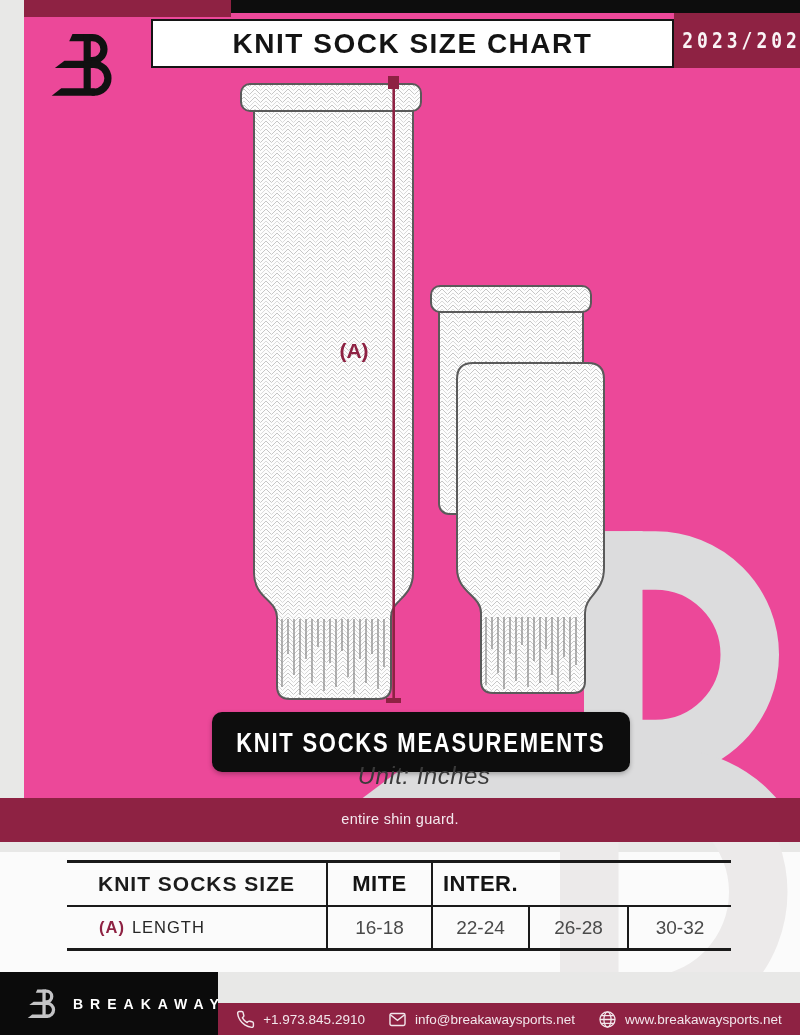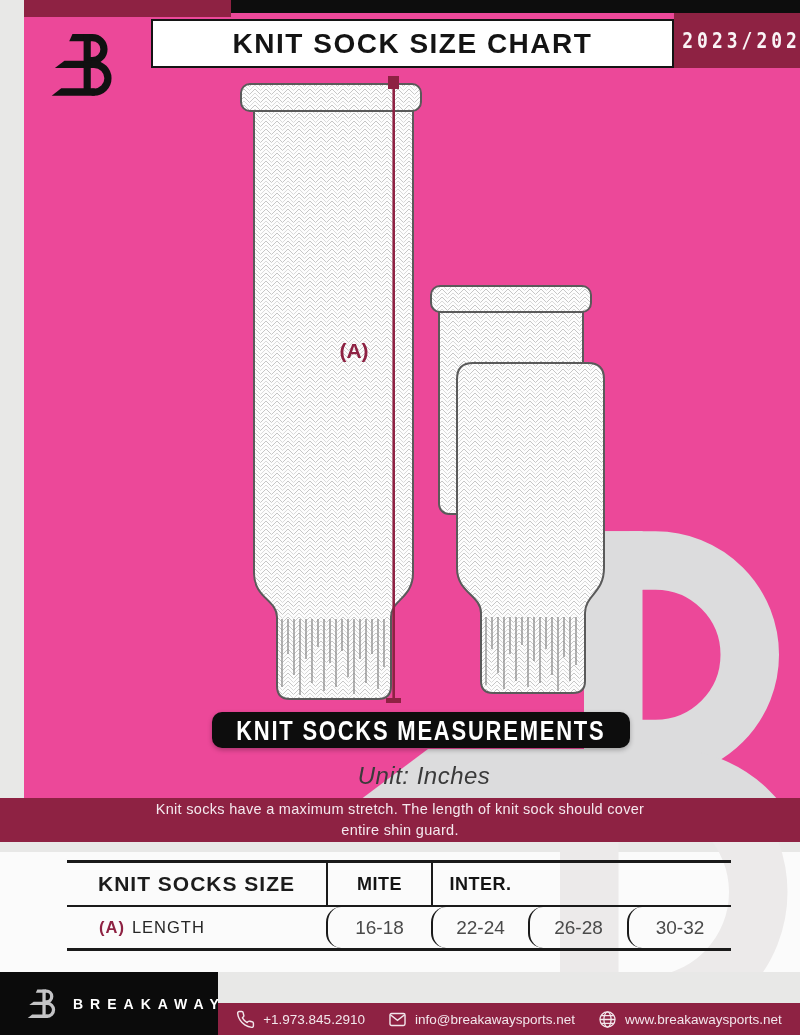--- a/index.html
+++ b/index.html
@@ -14,21 +14,21 @@
   .strip-black{position:absolute;left:207px;top:0;width:593px;height:13px;background:#0D0D0D;z-index:2;}
   .title-box{position:absolute;left:127px;top:19px;width:523px;height:49px;background:#FFFFFF;
     border:2.5px solid #141414;box-sizing:border-box;display:flex;align-items:center;justify-content:center;z-index:3;}
   .title-box span{font-size:28px;font-weight:bold;letter-spacing:1.5px;color:#141414;white-space:nowrap;}
   .year-box{position:absolute;left:650px;top:13px;width:150px;height:55px;background:#8E2243;
     display:flex;align-items:center;justify-content:center;z-index:3;}
   .year-box span{font-family:"DejaVu Sans Mono",monospace;font-size:18px;font-weight:bold;color:#FAF4F6;
     letter-spacing:4px;transform:scaleY(1.2);white-space:nowrap;}
   .corner-logo{position:absolute;left:26px;top:24px;width:72px;height:83px;color:#111111;z-index:3;}
   .socks-svg{position:absolute;left:0;top:70px;z-index:1;}
-  .measure-banner{position:absolute;left:188px;top:712px;width:418px;height:36px;background:#0D0D0D;border-radius:10px;
+  .measure-banner{position:absolute;left:188px;top:712px;width:418px;height:60px;background:#0D0D0D;border-radius:10px;
     display:flex;align-items:center;justify-content:center;z-index:2;box-shadow:0 2px 5px rgba(0,0,0,.28);}
   .measure-banner span{color:#FFFFFF;font-weight:bold;font-size:25px;letter-spacing:2px;white-space:nowrap;
     transform:scale(.88,1.14);}
   .unit-note{position:absolute;left:0;top:762px;width:800px;text-align:center;z-index:2;
     font-style:italic;font-size:24px;color:#3A3A3A;letter-spacing:.5px;}
 
   
   .notice{position:absolute;left:0;top:798px;width:800px;height:44px;background:#8E2243;
     display:flex;flex-direction:column;align-items:center;justify-content:center;line-height:1.45;}
   .notice div{color:#F4E8EE;font-size:14.5px;letter-spacing:.3px;}
@@ -38,22 +38,22 @@
     background:linear-gradient(#E8E8E7 0 10px,#FBFBFB 10px 100%);}
   .wm-band{left:287px;top:-392px;width:585px;height:676px;color:#ECEAEA;}
   .size-table{position:absolute;left:67px;top:18px;width:664px;z-index:1;
     border-top:3px solid #1A1A1A;border-bottom:3px solid #1A1A1A;}
   .t-row{display:grid;grid-template-columns:259px 105px 97px 99px 104px;}
   .t-row.head{height:42px;border-bottom:2px solid #1A1A1A;}
   .t-row.data{height:41px;}
   .t-cell{display:flex;align-items:center;justify-content:center;box-sizing:border-box;}
   .t-row .t-cell + .t-cell{border-left:2.5px solid #1A1A1A;}
   .th-main{font-size:21px;font-weight:bold;letter-spacing:1px;color:#1C1C1C;}
-  .th{font-size:18px;font-weight:bold;letter-spacing:.5px;color:#141414;}
-  .td{font-size:19px;color:#4A4A4A;border-radius:15px;}
+  .th{font-size:22px;font-weight:bold;letter-spacing:.5px;color:#141414;}
+  .td{font-size:19px;color:#4A4A4A;}
   .row-label{justify-content:flex-start;padding-left:32px;font-size:16.5px;letter-spacing:1px;color:#262626;}
   .row-label b{color:#8E2243;margin-right:7px;}
 
   
   .footer{position:absolute;left:0;top:972px;width:800px;height:63px;display:flex;}
   .footer-black{width:218px;flex:none;background:#0B0B0B;display:flex;align-items:center;gap:13px;padding-left:27px;box-sizing:border-box;}
   .footer-logo{width:33px;height:38px;color:#C4C4C6;flex:none;}
   .brand-name{color:#FFFFFF;font-size:14px;font-weight:bold;letter-spacing:7px;}
   .footer-maroon{flex:1;background:#8E2243;display:flex;align-items:center;justify-content:center;gap:23px;margin-top:31px;}
   .contact{display:flex;align-items:center;gap:8px;color:#F2E6EB;font-size:13.5px;white-space:nowrap;}
@@ -139,21 +139,20 @@
       <text x="330" y="358" text-anchor="middle" font-size="21" font-weight="bold" fill="#8E2243">(A)</text>
     </svg>
 
     <div class="measure-banner">
       <span>KNIT SOCKS MEASUREMENTS</span>
     </div>
     <div class="unit-note">Unit: Inches</div>
   </section>
 
   <section class="notice">
-    <div>Knit socks have a maximum stretch. The length of knit sock should cover</div>
     <div>entire shin guard.</div>
   </section>
 
   <section class="band">
     <svg class="wm wm-band" viewBox="0 0 90 104" preserveAspectRatio="xMinYMin meet">
         <use href="#bk-logo"></use>
       </svg>
 
     <div class="size-table">
       <div class="t-row head">

